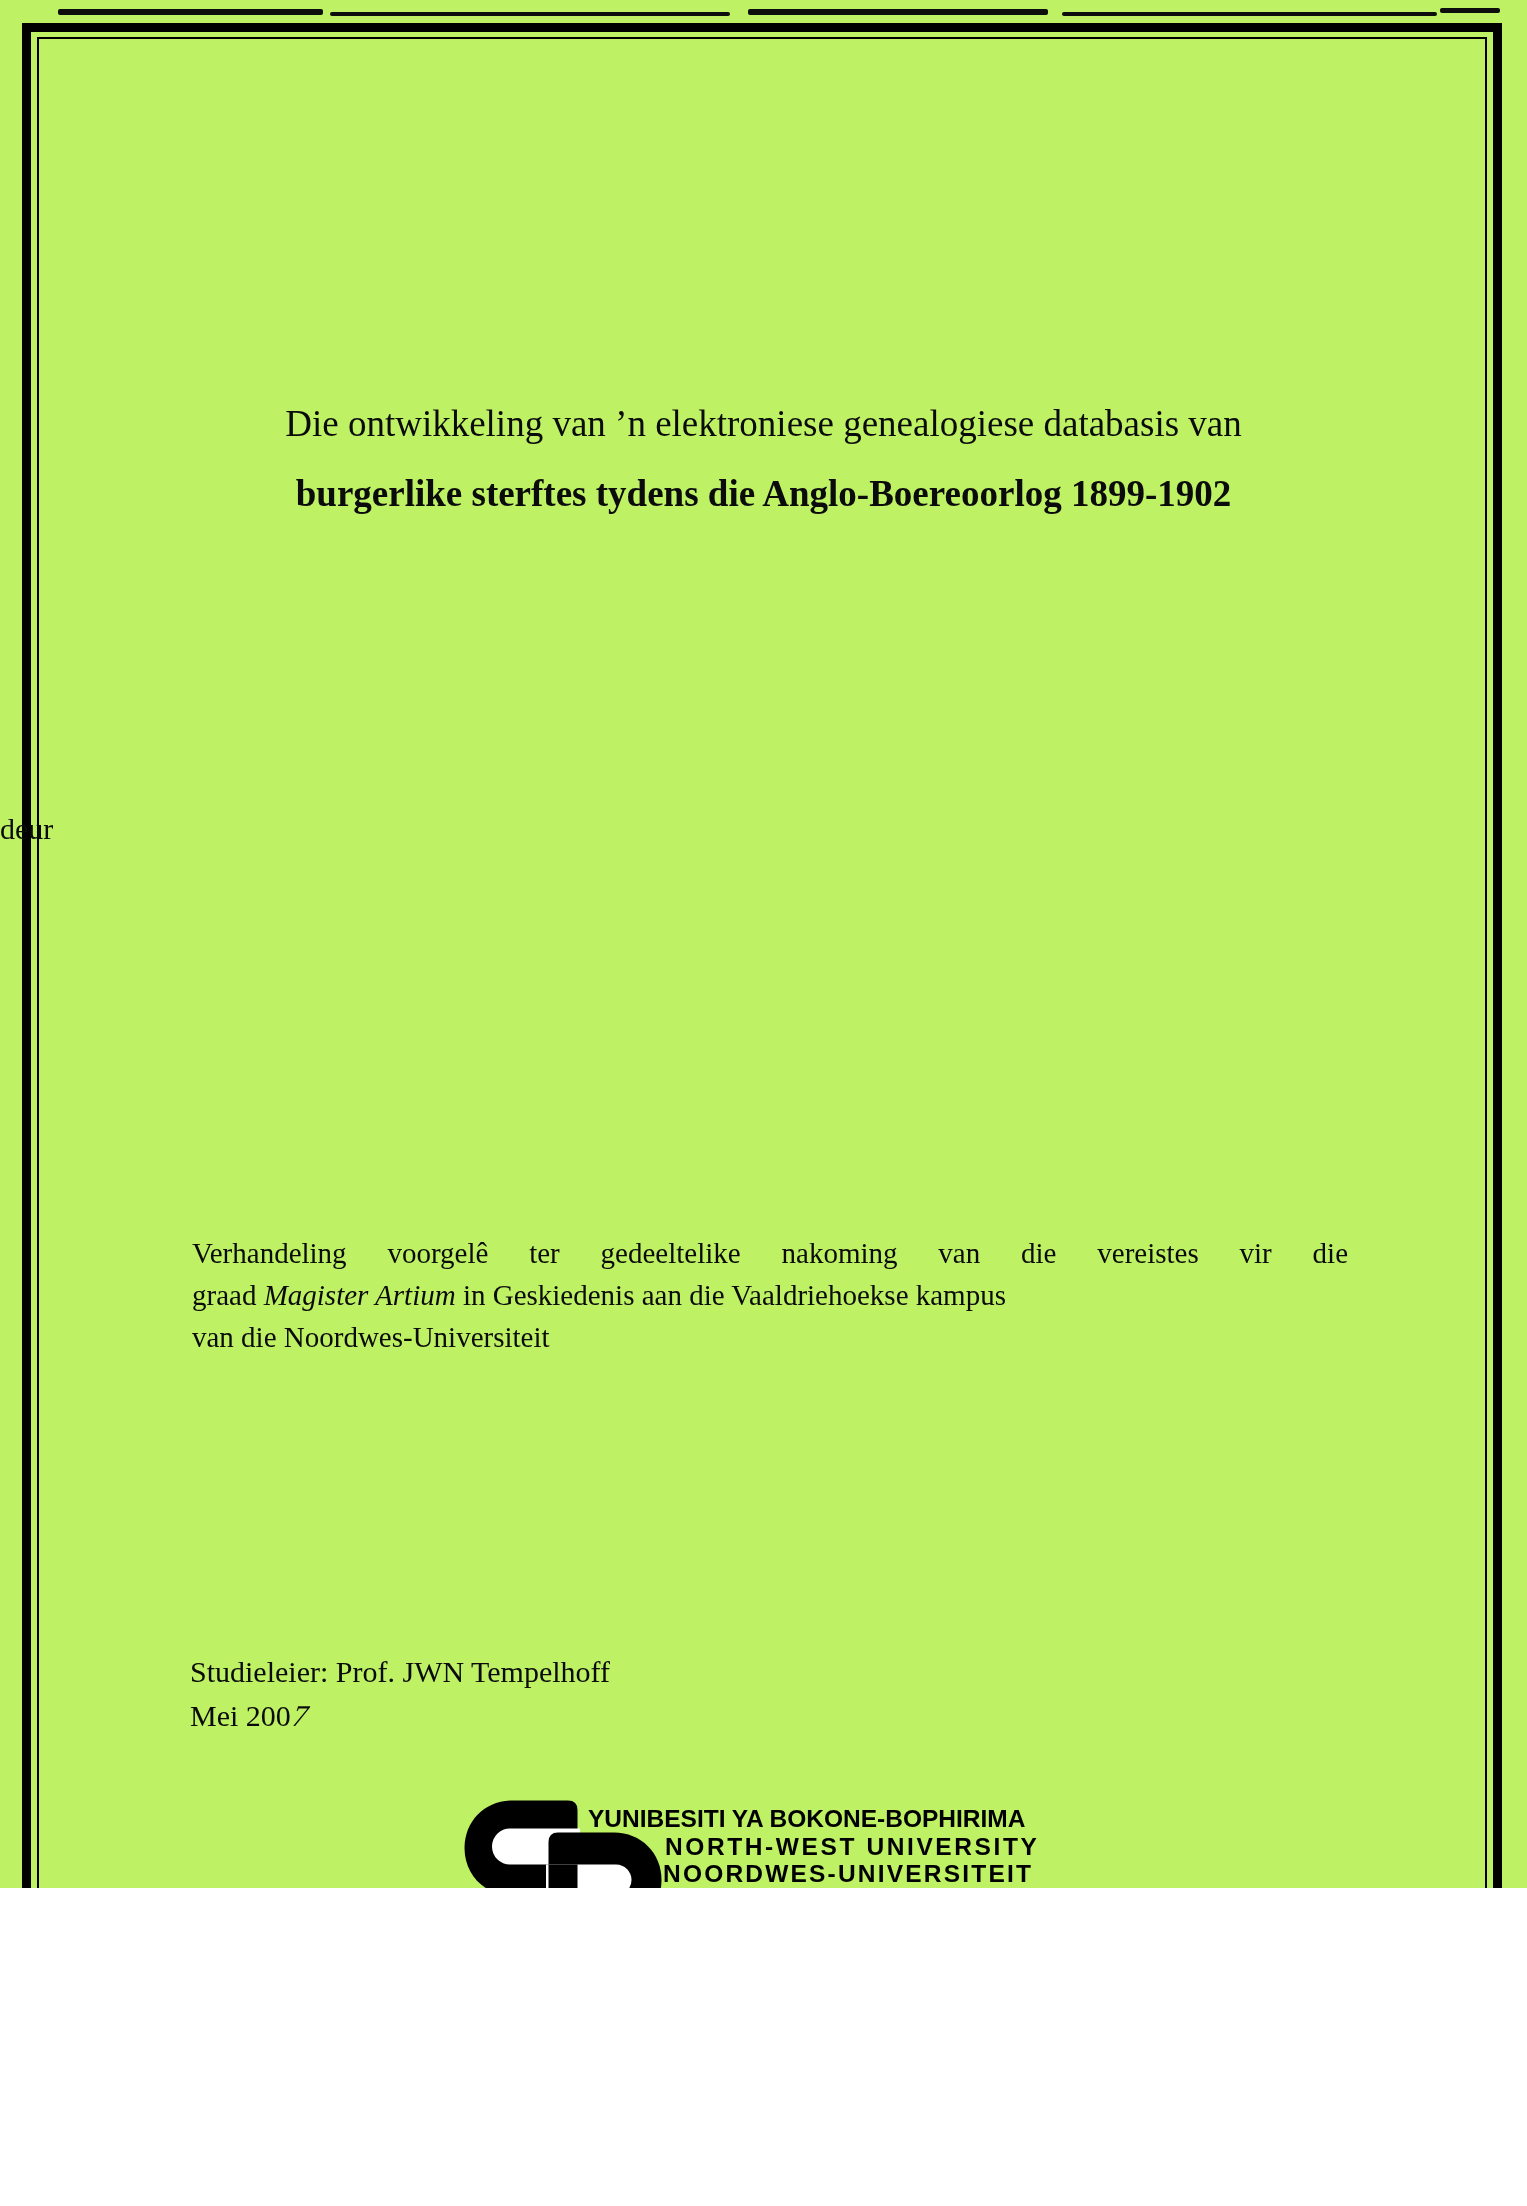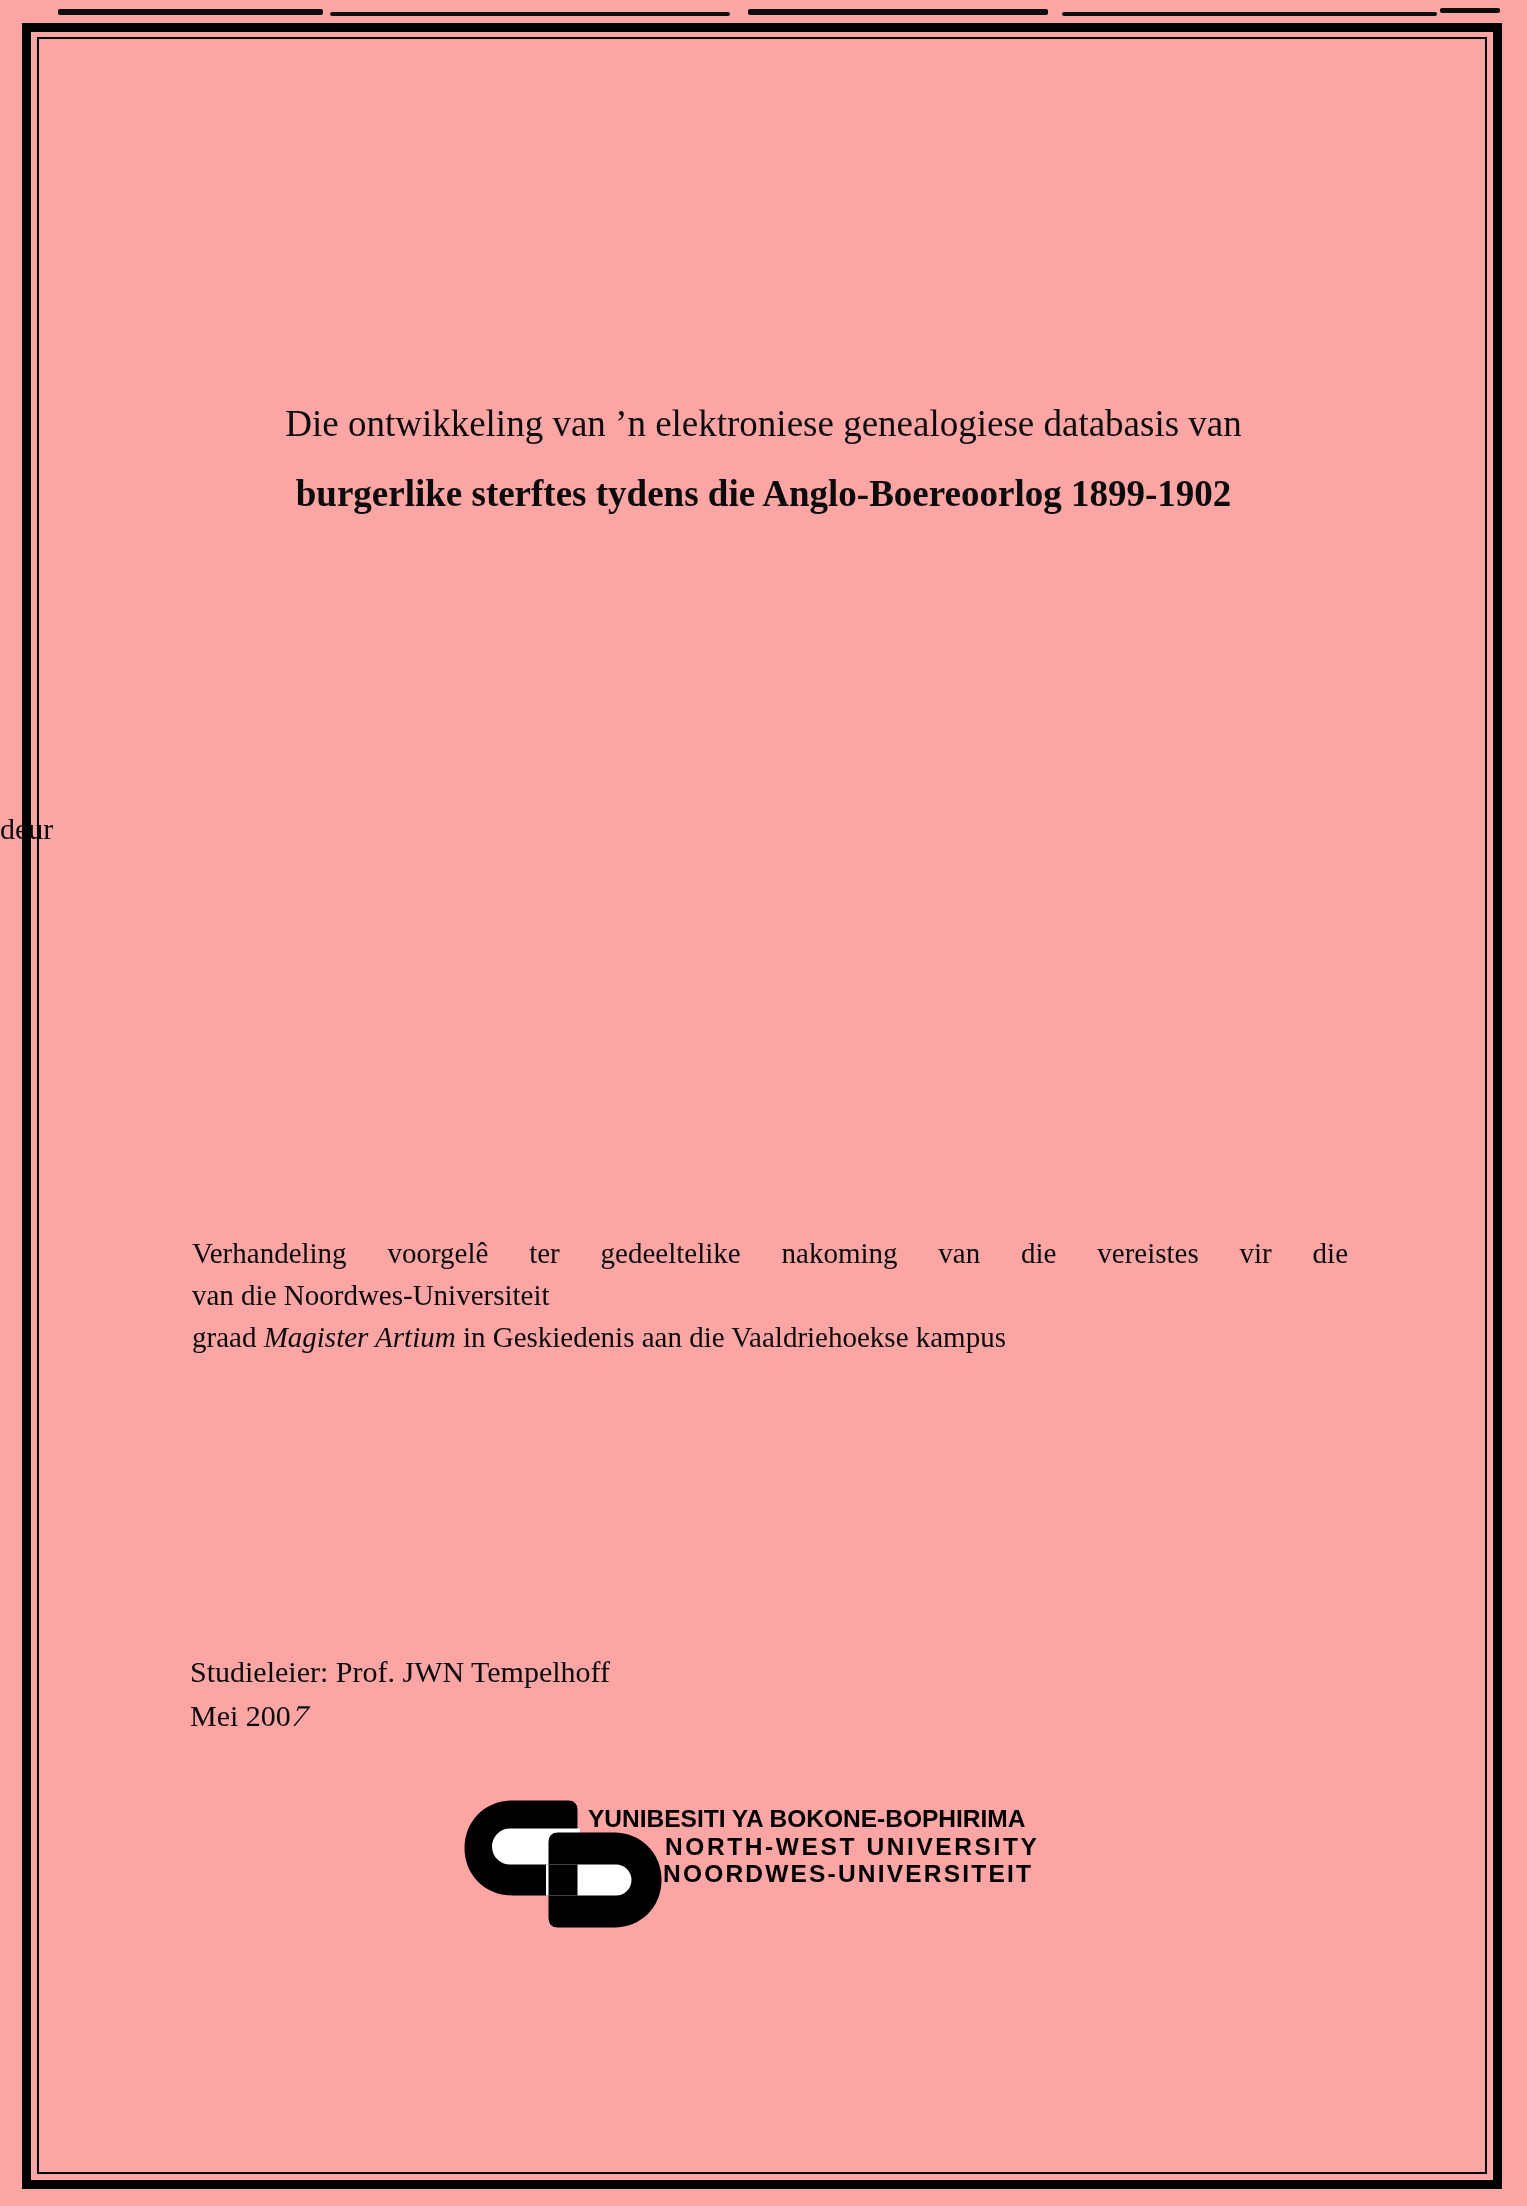--- a/index.html
+++ b/index.html
@@ -1,17 +1,17 @@
 <!DOCTYPE html>
 <html><head>
 <meta charset="utf-8">
 <style>
   html,body{margin:0;padding:0;background:#ffffff;}
   .page{
-    position:relative;width:1527px;height:2206px;background:#fca5a5;
+    position:relative;width:1527px;height:1888px;background:#bef264;
     font-family:"Liberation Serif", serif;color:#0b0b0b;overflow:hidden;
   }
   
   .frame-outer{position:absolute;left:22px;top:23px;width:1480px;height:2166px;
     border:9px solid #000;box-sizing:border-box;}
   .frame-inner{position:absolute;left:37px;top:37px;width:1450px;height:2137px;
     border:2px solid #000;box-sizing:border-box;}
   
   .artifact{position:absolute;background:#0d0d0d;border-radius:2px;}
   .a1{left:58px;top:9px;width:265px;height:6px;}
@@ -58,22 +58,22 @@
   <div class="frame-inner"></div>
 
   <div class="title-line t1">Die ontwikkeling van ’n elektroniese genealogiese databasis van</div>
   <div class="title-line t2">burgerlike sterftes tydens die Anglo-Boereoorlog 1899-1902</div>
 
   <div class="byline">deur</div>
 
 
   <div class="desc">
     <div class="just">Verhandeling voorgelê ter gedeeltelike nakoming van die vereistes vir die</div>
+    <div><span>graad </span><span class="italic">Magister Artium</span><span> in Geskiedenis aan die Vaaldriehoekse kampus</span></div>
     <div>van die Noordwes-Universiteit</div>
-    <div><span>graad </span><span class="italic">Magister Artium</span><span> in Geskiedenis aan die Vaaldriehoekse kampus</span></div>
   </div>
 
   <div class="supervisor-block">
     <div>Studieleier: Prof. JWN Tempelhoff</div>
     <div><span>Mei 200</span><span class="glyph-seven">7</span></div>
   </div>
 
   <svg class="logo-mark" viewBox="0 0 198 128" xmlns="http://www.w3.org/2000/svg" aria-hidden="true">
 
     <path fill="#000" d="M 104 0.5 H 48 C 21 0.5 0.5 21 0.5 48 C 0.5 75 21 95.5 48 95.5 H 104

